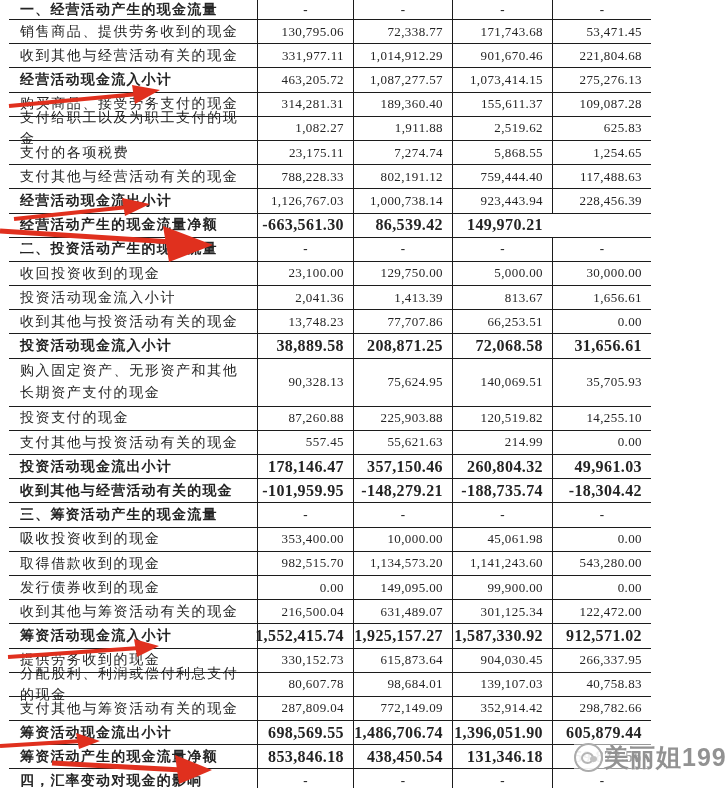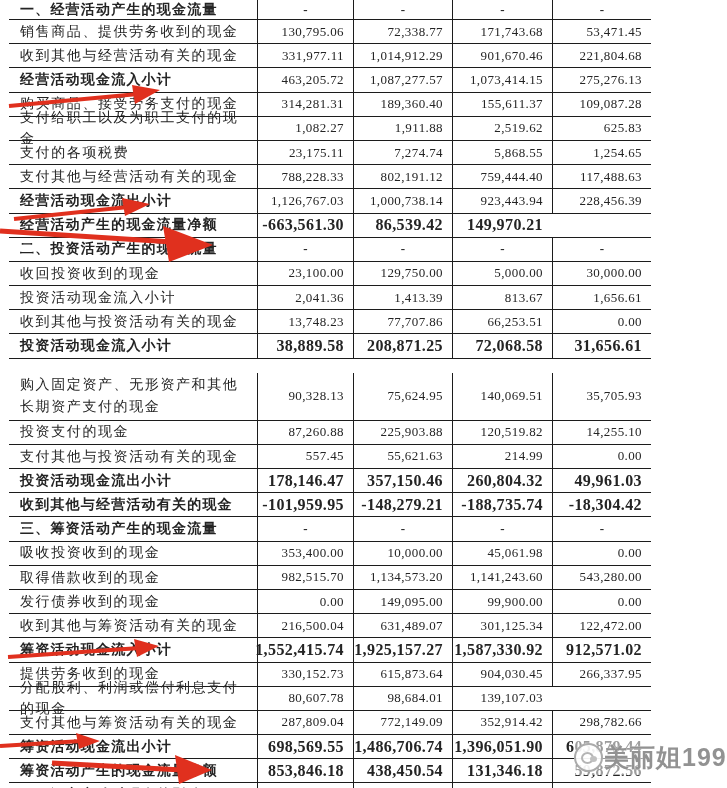--- a/index.html
+++ b/index.html
@@ -7,21 +7,21 @@
     width:727px; height:788px; position:relative; overflow:hidden;
     background:#ffffff;
     font-family:"Liberation Serif","DejaVu Serif",serif;
   }
   .table { position:absolute; left:9px; top:0; width:642px; z-index:1; }
   .row {
     display:flex; align-items:stretch; height:24.2px;
     border-bottom:1px solid #1c1c1c; box-sizing:border-box;
   }
   #table-body .row:first-child { height:20px; }
-  .row.tall { height:48px;margin-top:14px; }
+  .row.tall { height:48px; }
   .cell-label {
     width:248px; box-sizing:border-box; padding-left:11px; padding-right:4px;
     font-size:14px; letter-spacing:1.6px; color:#242424; line-height:1.55;
     display:flex; align-items:center;
   }
   .cell-num {
     box-sizing:border-box; border-left:1px solid #1c1c1c;
     font-size:13px; letter-spacing:0.4px; color:#242424;
     display:flex; align-items:center; justify-content:flex-end;
     padding-right:9px;
@@ -251,20 +251,21 @@
     <div class="cell-num c1">330,152.73</div>
     <div class="cell-num c2">615,873.64</div>
     <div class="cell-num c3">904,030.45</div>
     <div class="cell-num c4">266,337.95</div>
   </div>
       <div class="row style-item">
     <div class="cell-label">分配股利、利润或偿付利息支付的现金</div>
     <div class="cell-num c1">80,607.78</div>
     <div class="cell-num c2">98,684.01</div>
     <div class="cell-num c3">139,107.03</div>
+    <div class="cell-num c4">40,758.83</div>
   </div>
       <div class="row style-item">
     <div class="cell-label">支付其他与筹资活动有关的现金</div>
     <div class="cell-num c1">287,809.04</div>
     <div class="cell-num c2">772,149.09</div>
     <div class="cell-num c3">352,914.42</div>
     <div class="cell-num c4">298,782.66</div>
   </div>
       <div class="row style-total">
     <div class="cell-label">筹资活动现金流出小计</div>

